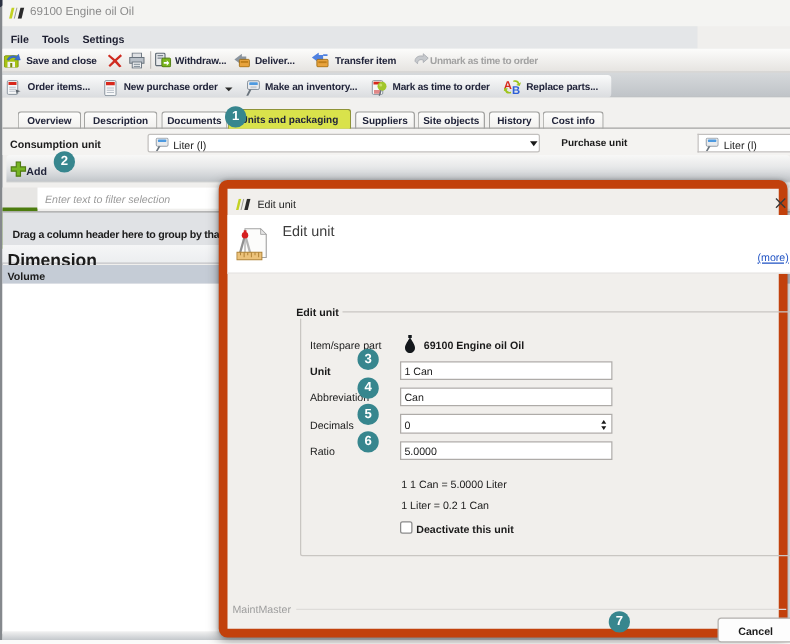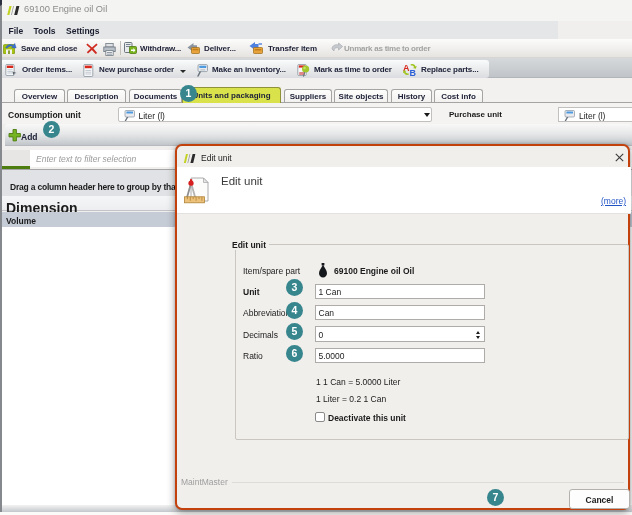--- a/index.html
+++ b/index.html
@@ -209,21 +209,21 @@
 
 <div class="abs" style="left:2px;top:211.5px;width:630px;height:15.5px;background:#c5ccd6;">
   <div class="abs b" style="left:4px;top:4px;font-size:8.5px;color:#1b1b1b;">Volume</div>
 </div>
 
 <div class="abs" style="left:2px;top:227px;width:630px;height:280px;background:#fff;"></div>
 
 <div class="abs" style="left:2px;top:505px;width:630px;height:7px;background:linear-gradient(#f2f2f2,#c4c8cc);"></div>
 <div class="abs" style="left:0;top:512px;width:632px;height:3px;background:#fbfbfa;"></div>
 
-<div class="abs" style="left:175px;top:144px;width:455px;height:366px;background:#f1efec;border-radius:7px;border:2px solid #c2410c;box-shadow:0 3px 9px rgba(0,0,0,0.35), 0 0 3px rgba(0,0,0,0.2);z-index:20;">
+<div class="abs" style="left:175px;top:144px;width:455px;height:366px;background:#f1efec;border-radius:7px;border:7px solid #c2410c;box-shadow:0 3px 9px rgba(0,0,0,0.35), 0 0 3px rgba(0,0,0,0.2);z-index:20;">
 
   <svg class="ico" style="left:6px;top:8px;" width="14" height="9" viewBox="0 0 14 9">
     <path d="M0.8 9 L3.0 0 L5.0 0 L2.8 9 Z" fill="#c3d222"></path>
     <path d="M4.4 9 L6.6 0 L7.4 0 L5.2 9 Z" fill="#9a9a96"></path>
     <path d="M7.4 9 L9.6 0 L12.4 0 L10.2 9 Z" fill="#2b2b2b"></path>
   </svg>
   <div class="abs" style="left:24px;top:7px;font-size:8.5px;color:#1b1b1b;">Edit unit</div>
   <svg class="ico" style="left:438px;top:7px;" width="9" height="9" viewBox="0 0 9 9">
     <path d="M0.8 0.8 L8.2 8.2 M8.2 0.8 L0.8 8.2" stroke="#3a3a3a" stroke-width="1.1"></path>
   </svg>

